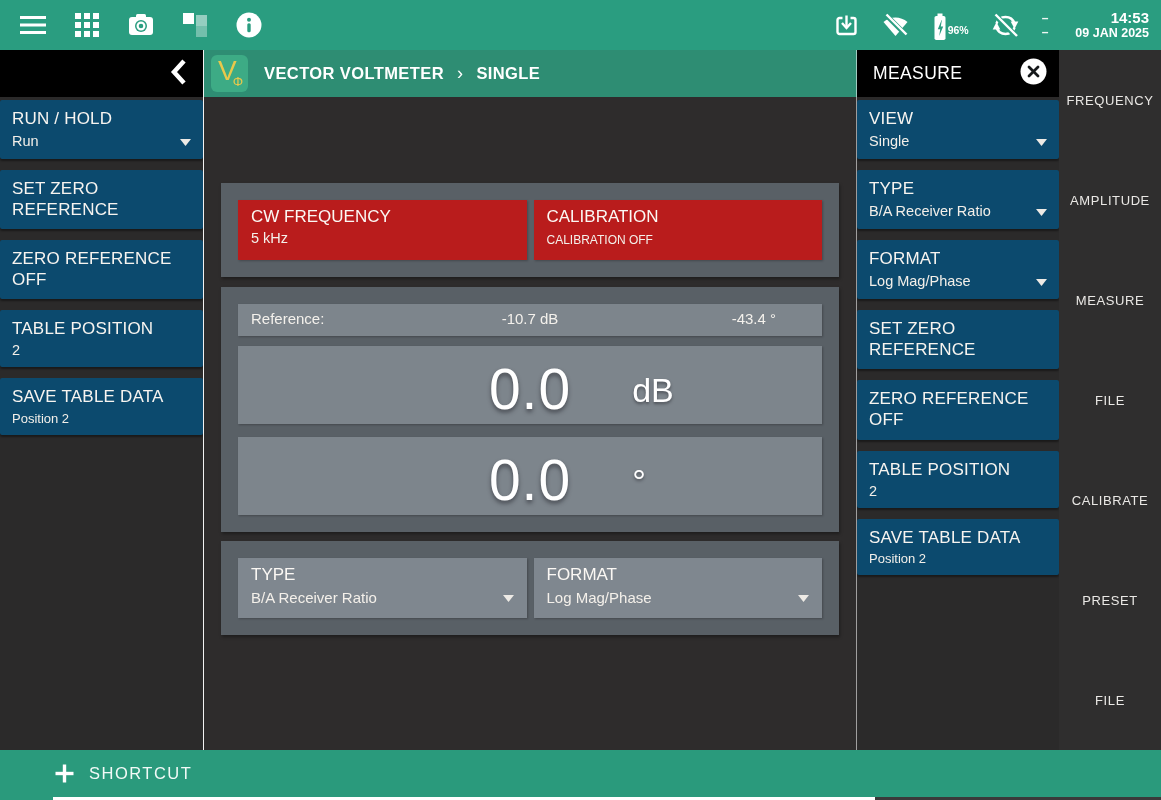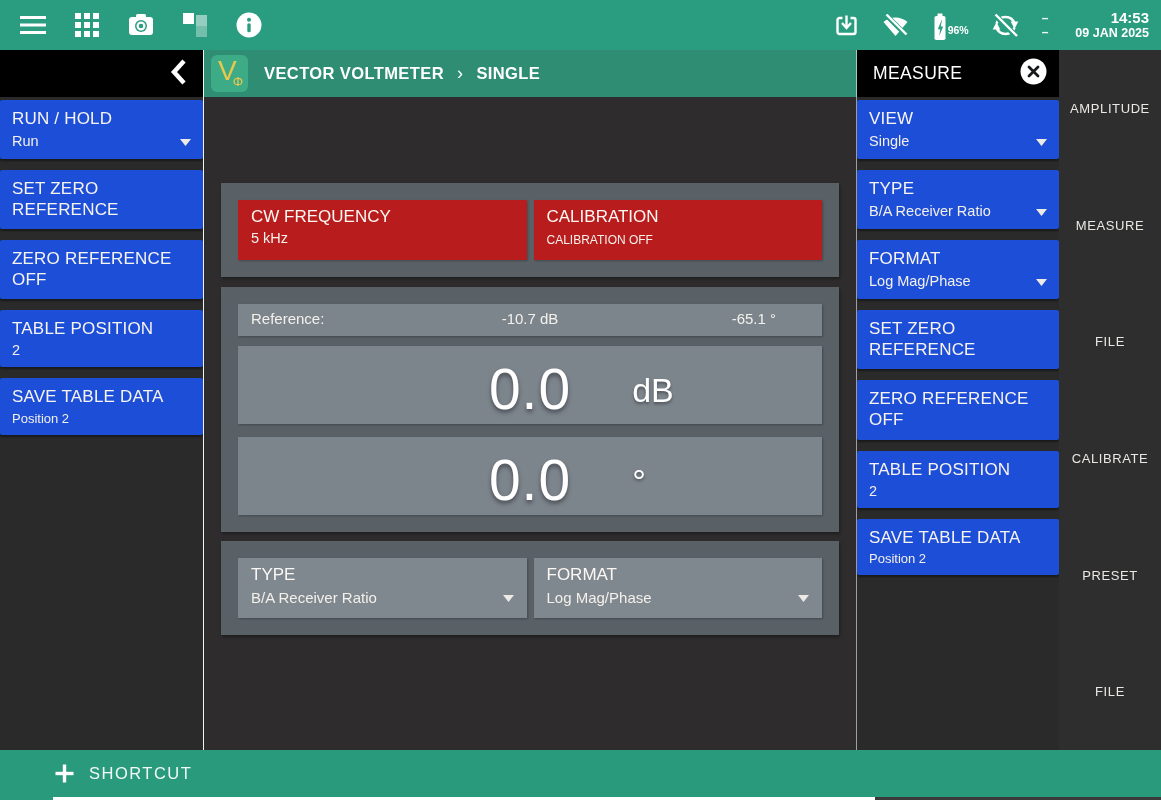--- a/index.html
+++ b/index.html
@@ -36,21 +36,21 @@
                   padding:0 12px 0 16px;}
   .measure-title{flex:1;color:#fff;font-size:17.5px;letter-spacing:.4px;}
   .app-icon{width:37px;height:37px;border-radius:6px;background:#3dab85;position:relative;flex:0 0 auto;}
   .app-icon .v{position:absolute;left:7px;top:0px;font-size:28px;color:#e9c84b;}
   .app-icon .phi{position:absolute;right:5px;bottom:3px;font-size:13px;color:#e9c84b;}
   .breadcrumb{display:flex;align-items:center;gap:13px;color:#fff;font-size:16.5px;
               font-weight:600;letter-spacing:.4px;}
   .crumb-sep{font-size:18px;font-weight:400;}
   
   .col-body{padding-top:3px;}
-  .btn{background:#1d4ed8;margin-bottom:11px;padding:8px 12px 9px;box-sizing:border-box;
+  .btn{background:#0c4a6e;margin-bottom:11px;padding:8px 12px 9px;box-sizing:border-box;
        border-radius:2px;box-shadow:0 2px 2px rgba(0,0,0,.4);cursor:pointer;min-height:56px;}
   .btn .t{font-size:17px;color:#f7f4f0;line-height:1.24;letter-spacing:.2px;}
   .btn .t.t-narrow{max-width:125px;}
   .btn .t.t-med{max-width:165px;}
   .btn .vrow{display:flex;justify-content:space-between;align-items:center;margin-top:3px;}
   .btn .v{font-size:14.5px;color:#f3efe9;}
   .btn .v.small{font-size:13px;}
   
   .main-body{height:653px;box-sizing:border-box;padding:86px 18px 0;}
   .panel{background:#596066;box-shadow:1px 2px 3px rgba(0,0,0,.35);padding:17px;}
@@ -252,21 +252,21 @@
         <div class="info-box">
           <div class="t">CALIBRATION</div>
           <div class="v caps">CALIBRATION OFF</div>
         </div>
       </div>
 
       <div class="panel panel-b">
         <div class="ref-bar">
           <span class="lab">Reference:</span>
           <span class="mag">-10.7 dB</span>
-          <span class="ph">-65.1 °</span>
+          <span class="ph">-43.4 °</span>
         </div>
         <div class="val-box first">
           <span class="num">0.0</span>
           <span class="unit">dB</span>
         </div>
         <div class="val-box second">
           <span class="num">0.0</span>
           <span class="unit">°</span>
         </div>
       </div>
@@ -350,20 +350,21 @@
       <div class="btn">
         <div class="t">SAVE TABLE DATA</div>
         <div class="vrow">
             <span class="v small">Position 2</span>
           </div>
       </div>
     </div>
   </div>
 
   <div class="rnav">
+    <div class="rnav-item">FREQUENCY</div>
     <div class="rnav-item">AMPLITUDE</div>
     <div class="rnav-item">MEASURE</div>
     <div class="rnav-item">FILE</div>
     <div class="rnav-item">CALIBRATE</div>
     <div class="rnav-item">PRESET</div>
     <div class="rnav-item">FILE</div>
   </div>
 
   <div class="vdiv1"></div>
   <div class="vdiv2"></div>

